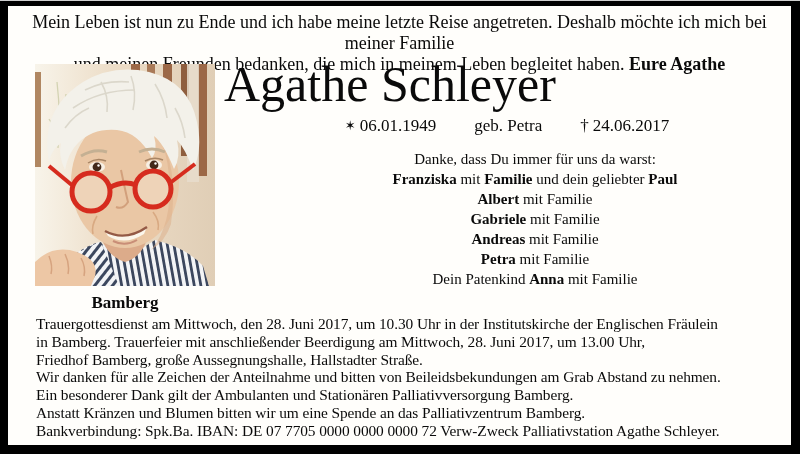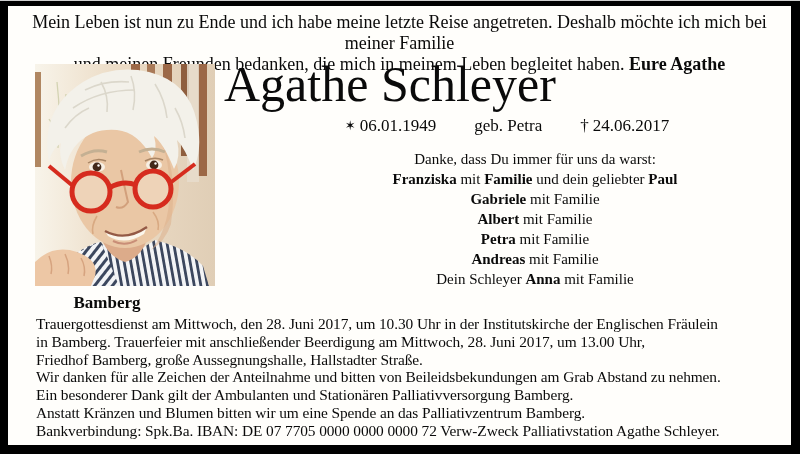--- a/index.html
+++ b/index.html
@@ -21,21 +21,21 @@
     font-size:18px;line-height:21px;
   }
   .intro .sig{font-weight:bold;}
   .portrait{
     position:absolute;left:27px;top:58px;
     width:180px;height:222px;
     overflow:hidden;
   }
   .portrait svg{display:block;width:100%;height:100%;}
   .photo-caption{
-    position:absolute;left:9px;top:287px;width:180px;
+    position:absolute;left:27px;top:287px;width:180px;
     text-align:center;font-weight:bold;font-size:17px;
   }
   .right-col{
     position:absolute;left:216px;top:50px;width:566px;
   }
   .deceased-name{
     text-align:left;
     font-size:50px;line-height:56px;
     white-space:nowrap;
   }
@@ -156,25 +156,25 @@
   <div class="right-col">
     <div class="deceased-name">Agathe Schleyer</div>
     <div class="dates-row">
       <span><span class="sym sym-star">✶</span><span>06.01.1949</span></span>
       <span>geb. Petra</span>
       <span><span class="sym">†</span><span>24.06.2017</span></span>
     </div>
     <div class="thanks">
       <div>Danke, dass Du immer für uns da warst:</div>
       <div><b>Franziska</b><span> mit </span><b>Familie</b><span> und dein geliebter </span><b>Paul</b></div>
+      <div><b>Albert</b><span> mit Familie</span></div>
       <div><b>Gabriele</b><span> mit Familie</span></div>
-      <div><b>Albert</b><span> mit Familie</span></div>
+      <div><b>Andreas</b><span> mit Familie</span></div>
       <div><b>Petra</b><span> mit Familie</span></div>
-      <div><b>Andreas</b><span> mit Familie</span></div>
-      <div><span>Dein Schleyer </span><b>Anna</b><span> mit Familie</span></div>
+      <div><span>Dein Patenkind </span><b>Anna</b><span> mit Familie</span></div>
     </div>
   </div>
 
   <div class="details">
     <div>Trauergottesdienst am Mittwoch, den 28. Juni 2017, um 10.30 Uhr in der Institutskirche der Englischen Fräulein</div>
     <div>in Bamberg. Trauerfeier mit anschließender Beerdigung am Mittwoch, 28. Juni 2017, um 13.00 Uhr,</div>
     <div>Friedhof Bamberg, große Aussegnungshalle, Hallstadter Straße.</div>
     <div>Wir danken für alle Zeichen der Anteilnahme und bitten von Beileidsbekundungen am Grab Abstand zu nehmen.</div>
     <div>Ein besonderer Dank gilt der Ambulanten und Stationären Palliativversorgung Bamberg.</div>
     <div>Anstatt Kränzen und Blumen bitten wir um eine Spende an das Palliativzentrum Bamberg.</div>

